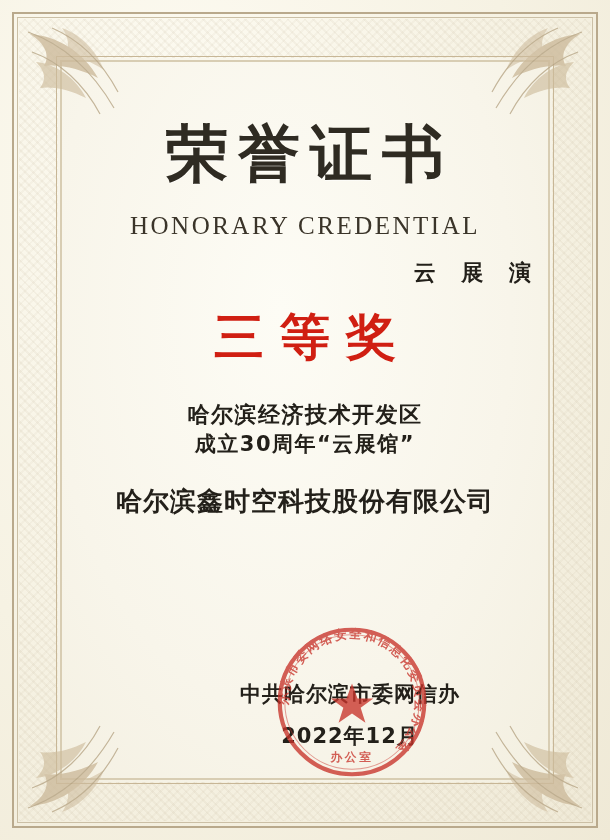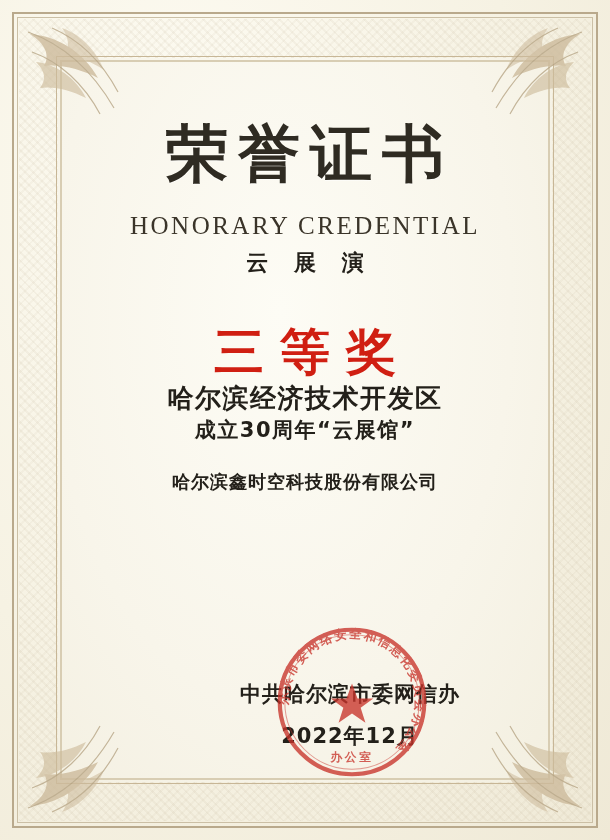--- a/index.html
+++ b/index.html
@@ -125,48 +125,50 @@
     font-weight: bold;
     color: #23201a;
   }
 
   .subtitle1 {
     margin-top: 44px;
     font-size: 22px;
     letter-spacing: 1.5px;
   }
   .subtitle2 {
-    margin-top: 8px;
+    margin-top: 18px;
     font-size: 22px;
     letter-spacing: 9px;
     padding-left: 9px;
+    text-align: right;
   }
 
   .award {
-    margin-top: 45px;
+    margin-top: 20px;
     font-family: "DejaVu Serif", "Liberation Serif", serif;
     font-size: 50px;
     font-weight: bold;
     color: #d01f12;
     letter-spacing: 16px;
     padding-left: 16px;
     line-height: 1.15;
   }
 
   .org1 {
-    font-size: 26px;
+    margin-top: 34px;
+    font-size: 22px;
     letter-spacing: 1.5px;
   }
   .org2 {
     font-size: 21px;
     letter-spacing: 1.5px;
   }
   .company {
     margin-top: 26px;
-    font-size: 18px;
+    font-size: 26px;
     letter-spacing: 1px;
   }
 
   .issuer-block {
     position: absolute;
     right: 0;
     top: 560px;
     width: 100%;
     text-align: center;
   }

